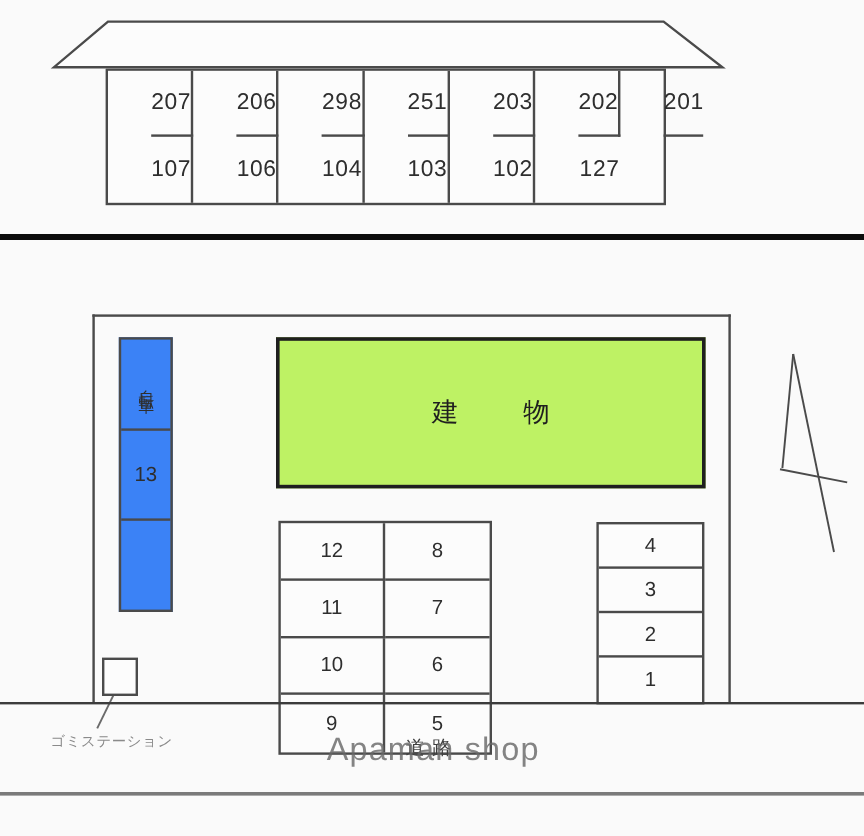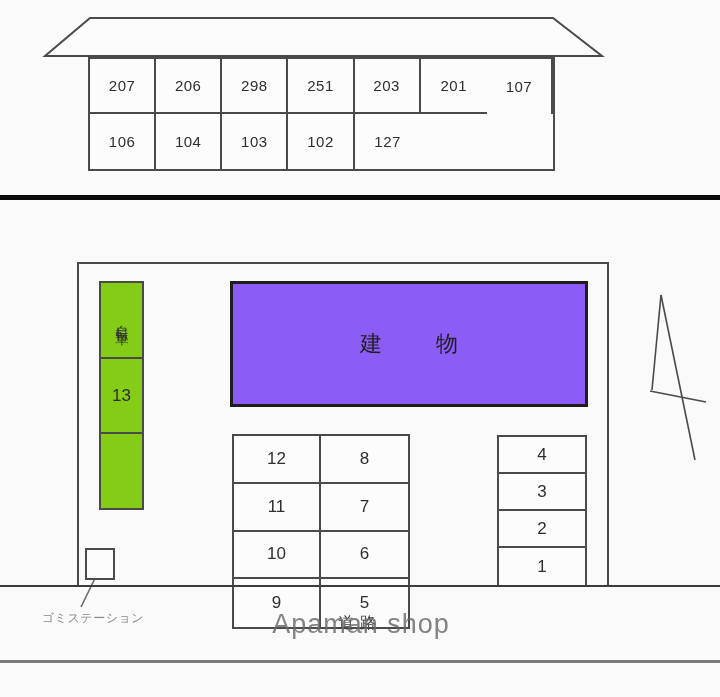--- a/index.html
+++ b/index.html
@@ -19,56 +19,56 @@
     grid-template-columns:repeat(7,1fr);
     grid-template-rows:repeat(2,1fr);
     border:2px solid #4a4a4a;
     box-sizing:border-box;
     background:#fcfcfc;
   }
   .room-cell{
     border-right:2px solid #4a4a4a;
     border-bottom:2px solid #4a4a4a;
     display:flex;align-items:center;justify-content:center;
-    font-size:15px;letter-spacing:.5px;color:#2e2e2e;
+    font-size:19px;letter-spacing:.5px;color:#2e2e2e;margin-left:36px;
   }
   .room-cell.last-col{border-right:none;}
   .room-cell.last-row{border-bottom:none;}
   
   .thick-divider{left:0;top:195px;width:720px;height:5px;background:#0c0c0c;}
   
   .site-boundary{
     left:77px;top:262px;width:532px;height:324px;
     border-top:2px solid #4a4a4a;
     border-left:2px solid #4a4a4a;
     border-right:2px solid #4a4a4a;
     box-sizing:border-box;
   }
   .bicycle-column{
     left:99px;top:281px;width:45px;height:229px;
     border:2px solid #4a4a4a;box-sizing:border-box;
     display:flex;flex-direction:column;
-    background:#84cc16;
+    background:#3b82f6;
     text-align:right;
   }
   .bicycle-column .bay{
     flex:1;display:flex;align-items:center;justify-content:center;
     border-bottom:2px solid #4a4a4a;
   }
   .bicycle-column .bay:last-child{border-bottom:none;}
   .bicycle-label{
     writing-mode:vertical-rl;text-orientation:upright;
     font-size:13px;letter-spacing:4px;color:#2e2e2e;
   }
   .spot-13{font-size:17px;color:#2e2e2e;}
   .building-box{
     left:230px;top:281px;width:358px;height:126px;
     border:3px solid #1f1f1f;box-sizing:border-box;
     display:flex;align-items:center;justify-content:center;
-    background:#8b5cf6;
+    background:#bef264;
   }
   .building-label{
     font-size:22px;letter-spacing:16px;padding-left:16px;color:#1f1f1f;
   }
   .parking-grid-middle{
     left:232px;top:434px;width:178px;height:195px;
     display:grid;
     grid-template-columns:repeat(2,1fr);
     grid-template-rows:repeat(4,1fr);
     border:2px solid #4a4a4a;box-sizing:border-box;
@@ -128,20 +128,21 @@
   </g>
   <line x1="102" y1="564" x2="81" y2="607" stroke="#6a6a6a" stroke-width="1.6"></line>
 </svg>
 
 <div class="abs room-grid">
   <div class="room-cell">207</div>
   <div class="room-cell">206</div>
   <div class="room-cell">298</div>
   <div class="room-cell">251</div>
   <div class="room-cell">203</div>
+  <div class="room-cell">202</div>
   <div class="room-cell last-col">201</div>
   <div class="room-cell last-row">107</div>
   <div class="room-cell last-row">106</div>
   <div class="room-cell last-row">104</div>
   <div class="room-cell last-row">103</div>
   <div class="room-cell last-row">102</div>
   <div class="room-cell last-row last-col">127</div>
 </div>
 
 <div class="abs thick-divider"></div>

